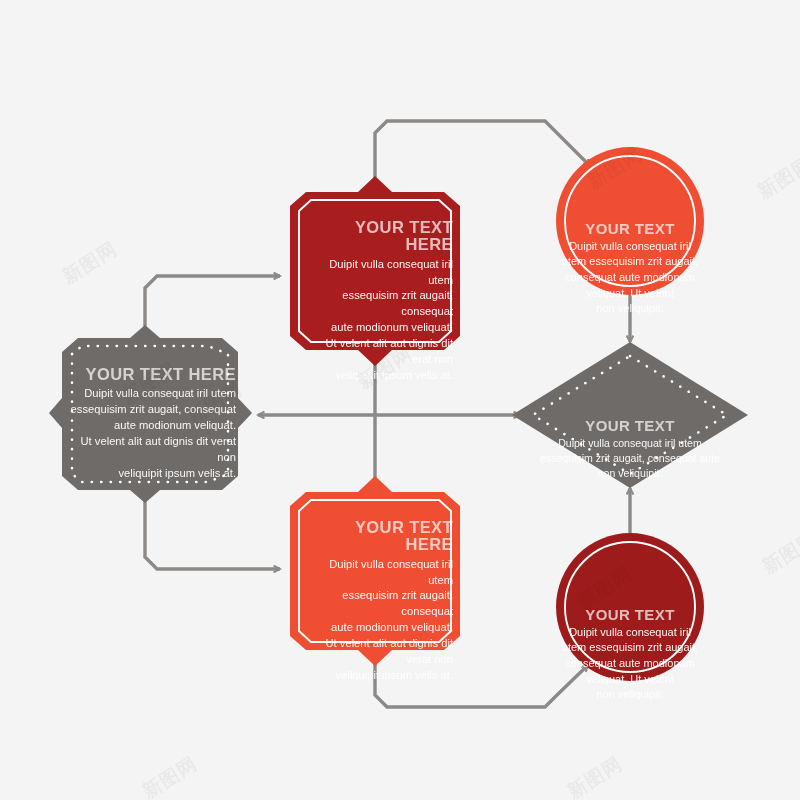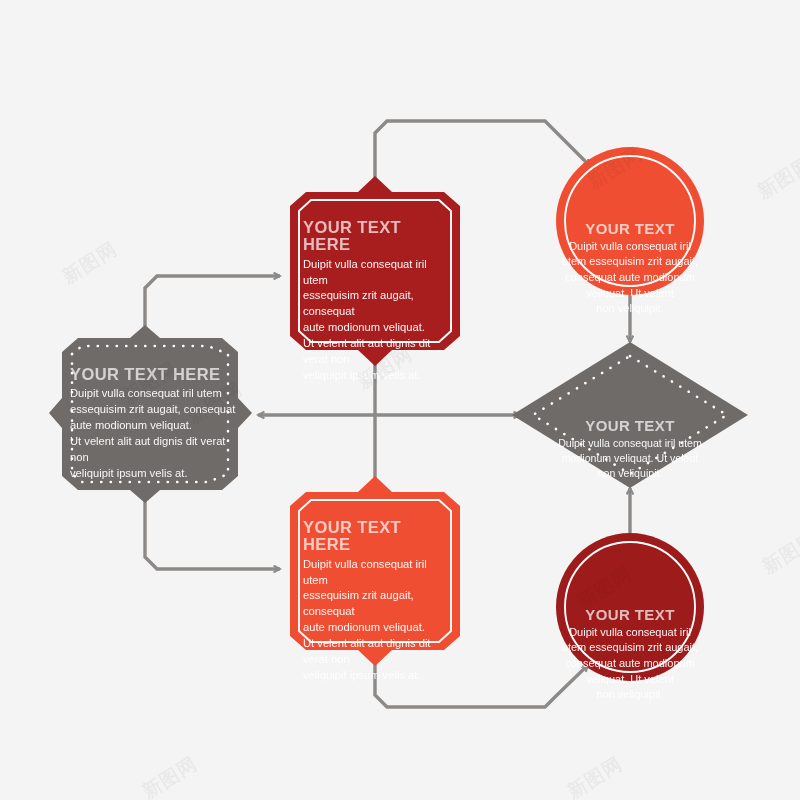--- a/index.html
+++ b/index.html
@@ -40,21 +40,21 @@
     margin: 0 0 3px 0;
     line-height: 1.05;
   }
   .node-body {
     margin: 0;
     color: rgba(255,255,255,0.95);
   }
   .node-body span { display: block; }
 
   
-  .card-text { text-align: left; }
+  .card-text { text-align: right; }
   .card-text .node-title { font-size: 16.5px; }
   .card-text .node-body { font-size: 11.2px; line-height: 1.42; }
 
   
   .round-text { text-align: center; }
   .round-text .node-title { font-size: 15px; margin-bottom: 2px; margin-top: 39px; }
   .round-text .node-body { font-size: 11px; line-height: 1.42; }
 
   .diamond-text .node-title { font-size: 15px; }
   .diamond-text .node-body { font-size: 10.6px; line-height: 1.42; }
@@ -196,21 +196,21 @@
       <span>consequat aute modionum</span>
       <span>veliquat. Ut velent</span>
       <span>non veliquipit.</span>
     </div>
   </div>
 
   <div class="node-text round-text diamond-text" style="left:524px; top:379px; width:212px;">
     <div class="node-title">YOUR TEXT</div>
     <div class="node-body">
       <span>Duipit vulla consequat iril utem</span>
-      <span>modionum veliquat. Ut velent</span>
+      <span>essequisim zrit augait, consequat aute</span>
       <span>non veliquipit.</span>
     </div>
   </div>
 
   <div class="node-text round-text" style="left:552px; top:568px; width:156px;">
     <div class="node-title">YOUR TEXT</div>
     <div class="node-body">
       <span>Duipit vulla consequat iril</span>
       <span>utem essequisim zrit augait,</span>
       <span>consequat aute modionum</span>

